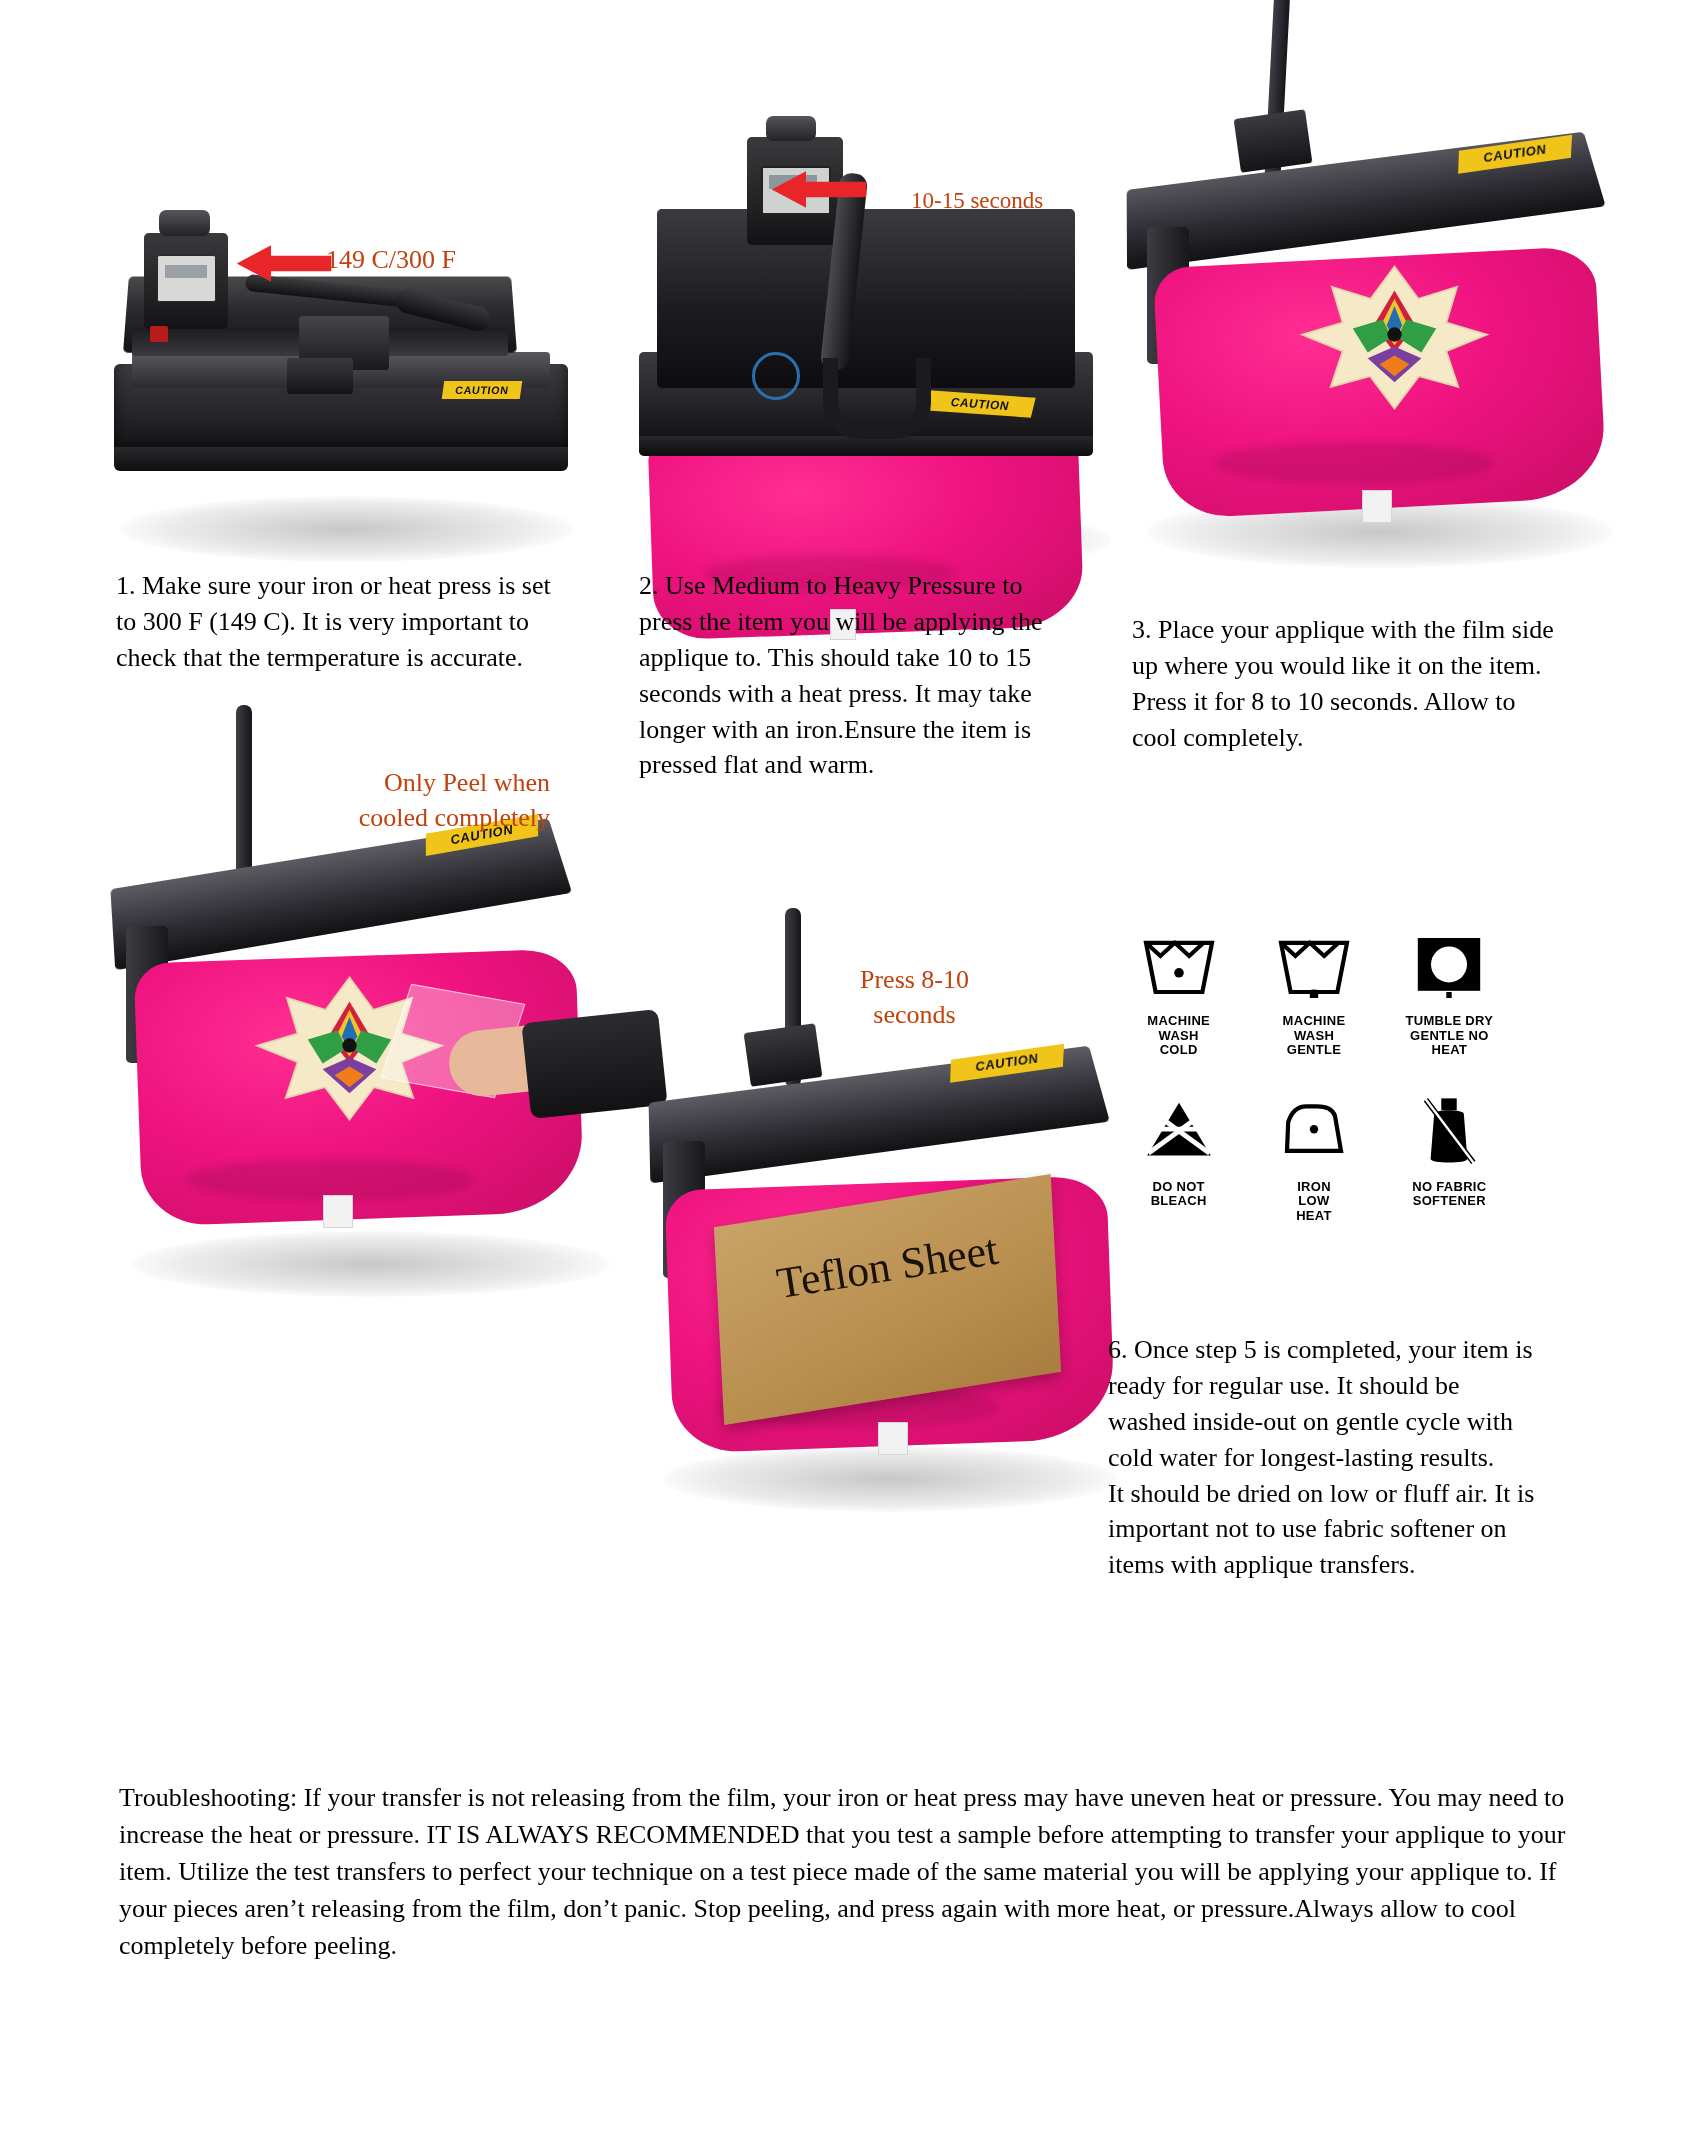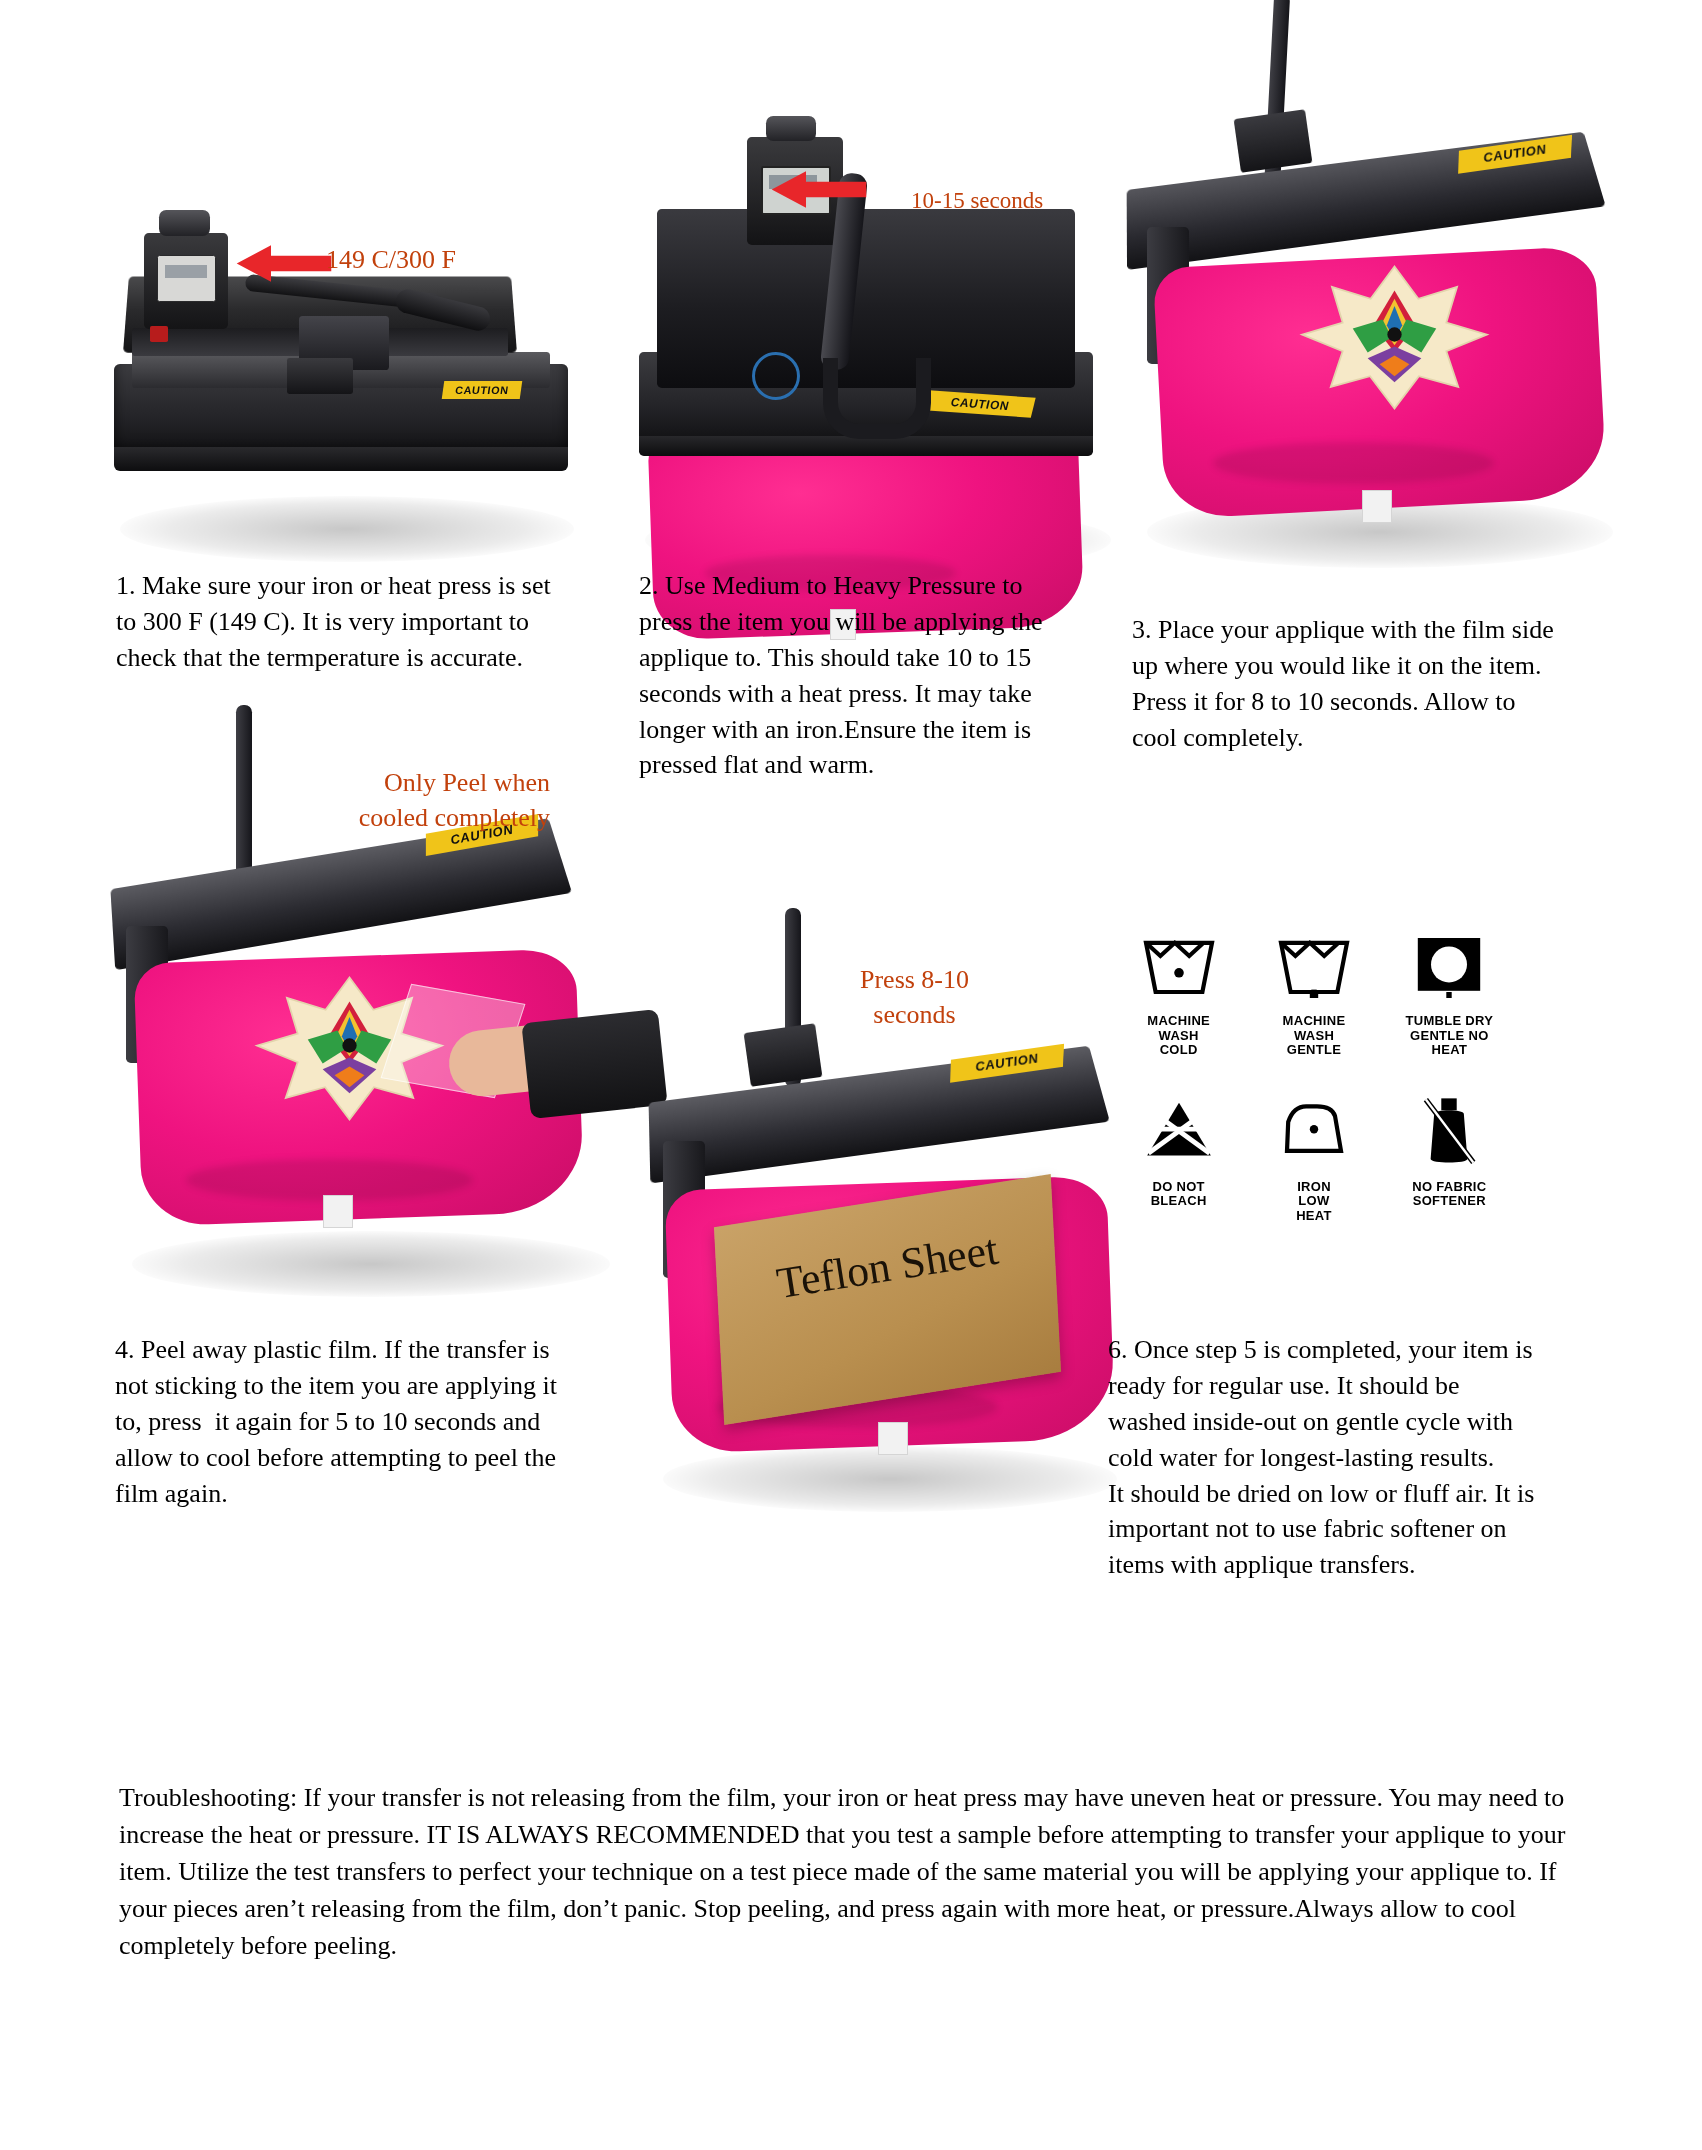--- a/index.html
+++ b/index.html
@@ -376,21 +376,20 @@
 SOFTENER</div>
     </div>
   </div>
 
   <div class="caption" style="position:absolute; left:116px; top:568px; width:442px;">1. Make sure your iron or heat press is set to 300 F (149 C). It is very important to check that the termperature is accurate.</div>
 
   <div class="caption" style="position:absolute; left:639px; top:568px; width:406px;">2. Use Medium to Heavy Pressure to press the item you will be applying the applique to. This should take 10 to 15 seconds with a heat press. It may take longer with an iron.Ensure the item is pressed flat and warm.</div>
 
   <div class="caption" style="position:absolute; left:1132px; top:568px; width:430px;margin-top:44px;">3. Place your applique with the film side up where you would like it on the item. Press it for 8 to 10 seconds. Allow to cool completely.</div>
 
-  <div class="caption" style="position:absolute; left:115px; top:1332px; width:454px;">4. Peel away plastic film. If the transfer is not sticking to the item you are applying it to, press  it again for 5 to 10 seconds and allow to cool before attempting to peel the film again.</div>
 
 
   <div class="caption" style="position:absolute; left:1108px; top:1332px; width:430px;">6. Once step 5 is completed, your item is ready for regular use. It should be washed inside-out on gentle cycle with cold water for longest-lasting results.
 It should be dried on low or fluff air. It is important not to use fabric softener on items with applique transfers.</div>
 
   <div class="caption" style="position:absolute; left:119px; top:1780px; width:1488px; line-height:1.42;">Troubleshooting: If your transfer is not releasing from the film, your iron or heat press may have uneven heat or pressure. You may need to increase the heat or pressure. IT IS ALWAYS RECOMMENDED that you test a sample before attempting to transfer your applique to your item. Utilize the test transfers to perfect your technique on a test piece made of the same material you will be applying your applique to. If your pieces aren’t releasing from the film, don’t panic. Stop peeling, and press again with more heat, or pressure.Always allow to cool completely before peeling.</div>
 
 </div>
 
 

